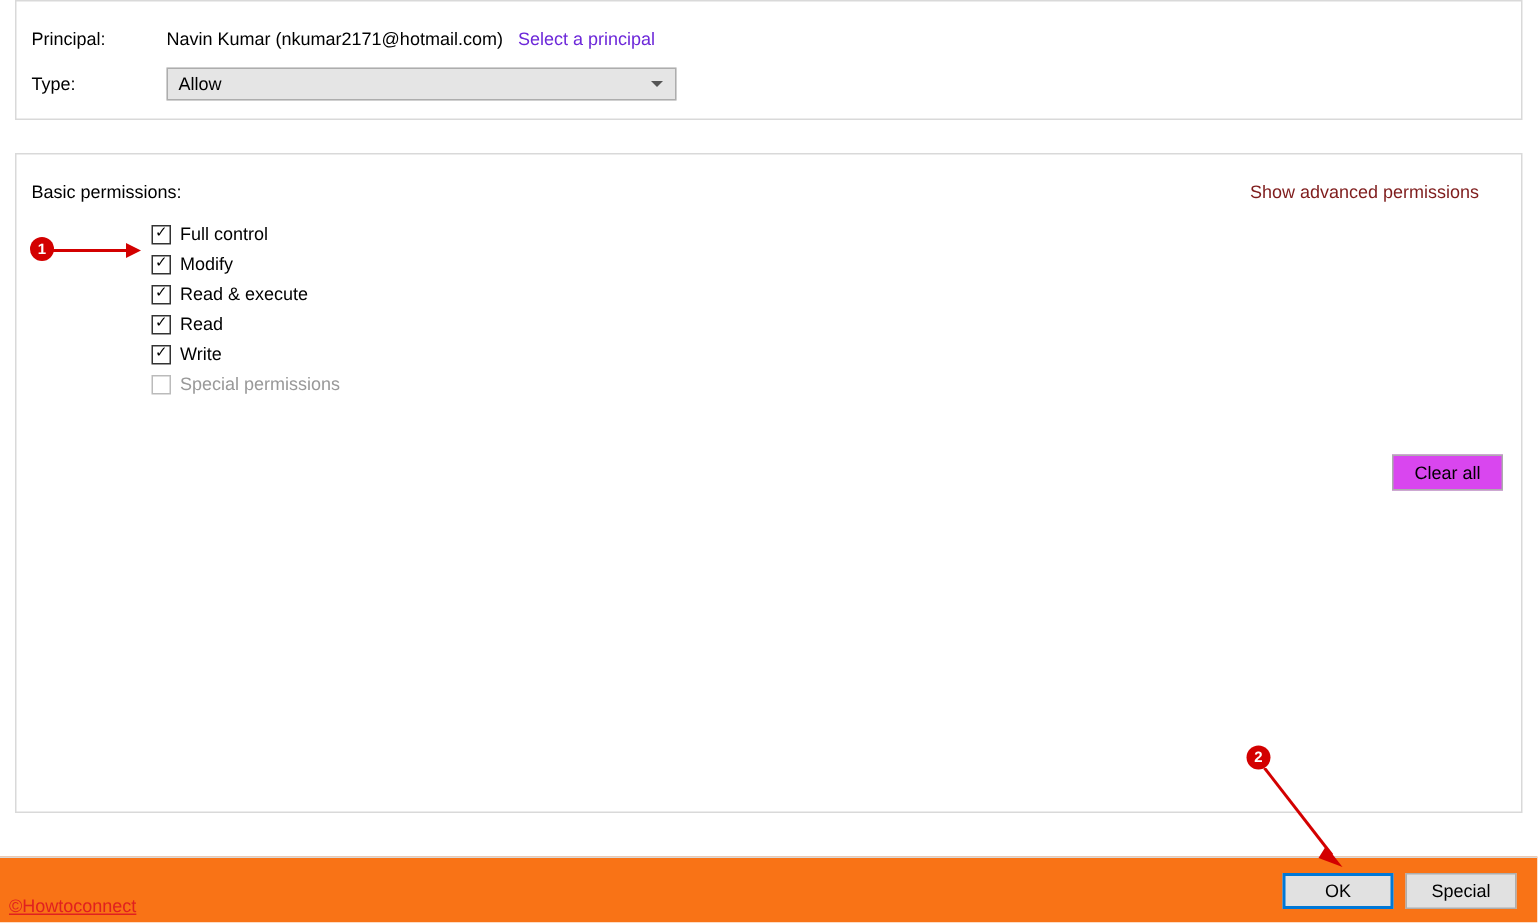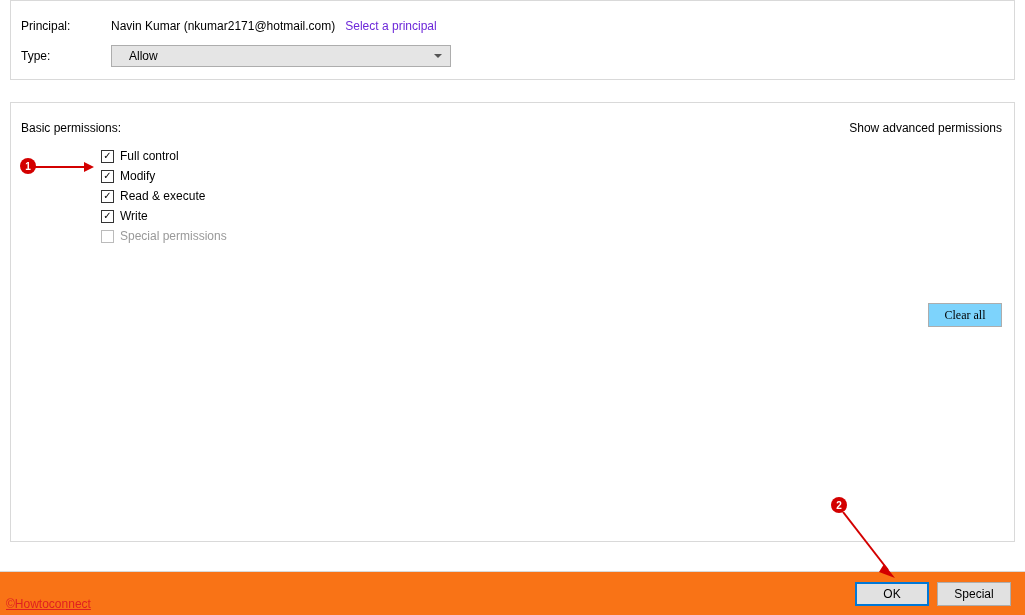--- a/index.html
+++ b/index.html
@@ -44,38 +44,38 @@
       cursor: pointer;
     }
     .select-box {
       display: flex;
       align-items: center;
       justify-content: space-between;
       width: 340px;
       height: 22px;
       border: 1px solid #adadad;
       background: #e5e5e5;
-      padding: 0 6px 0 17px;
+      padding: 0 6px 0 7px;
       cursor: pointer;
     }
     .chevron {
       width: 0; height: 0;
       border-left: 4px solid transparent;
       border-right: 4px solid transparent;
       border-top: 4px solid #555;
       margin-right: 2px;
     }
     .perm-heading {
       margin-bottom: 14px;
     }
     .show-adv {
       position: absolute;
       top: 18px;
-      right: 12px;
-      color: #000000;
+      right: 28px;
+      color: #7f1d1d;
       cursor: pointer;
     }
     .perm-list {
       margin-left: 80px;
     }
     .perm-item {
       display: flex;
       align-items: center;
       margin-bottom: 6px;
     }
@@ -100,22 +100,22 @@
       color: #000;
     }
     .disabled-label { color: #999; }
     .clear-all-btn {
       position: absolute;
       right: 12px;
       top: 200px;
       width: 74px;
       height: 24px;
       border: 1px solid #adadad;
-      background: #7dd3fc;
-      font-family: Liberation Serif, serif;
+      background: #d946ef;
+      font-family: Liberation Sans, sans-serif;
       font-size: 12px;
       cursor: pointer;
     }
     .dialog-footer {
       position: absolute;
       left: 0; right: 0;
       bottom: 0;
       height: 44px;
       border-top: 1px solid #d9d9d9;
       display: flex;
@@ -195,20 +195,24 @@
     <div class="perm-item">
       <div class="checkbox checked"></div>
       <span>Modify</span>
     </div>
     <div class="perm-item">
       <div class="checkbox checked"></div>
       <span>Read &amp; execute</span>
     </div>
     <div class="perm-item">
       <div class="checkbox checked"></div>
+      <span>Read</span>
+    </div>
+    <div class="perm-item">
+      <div class="checkbox checked"></div>
       <span>Write</span>
     </div>
     <div class="perm-item">
       <div class="checkbox disabled"></div>
       <span class="disabled-label">Special permissions</span>
     </div>
   </div>
 
   <button class="clear-all-btn">Clear all</button>
 </div>

